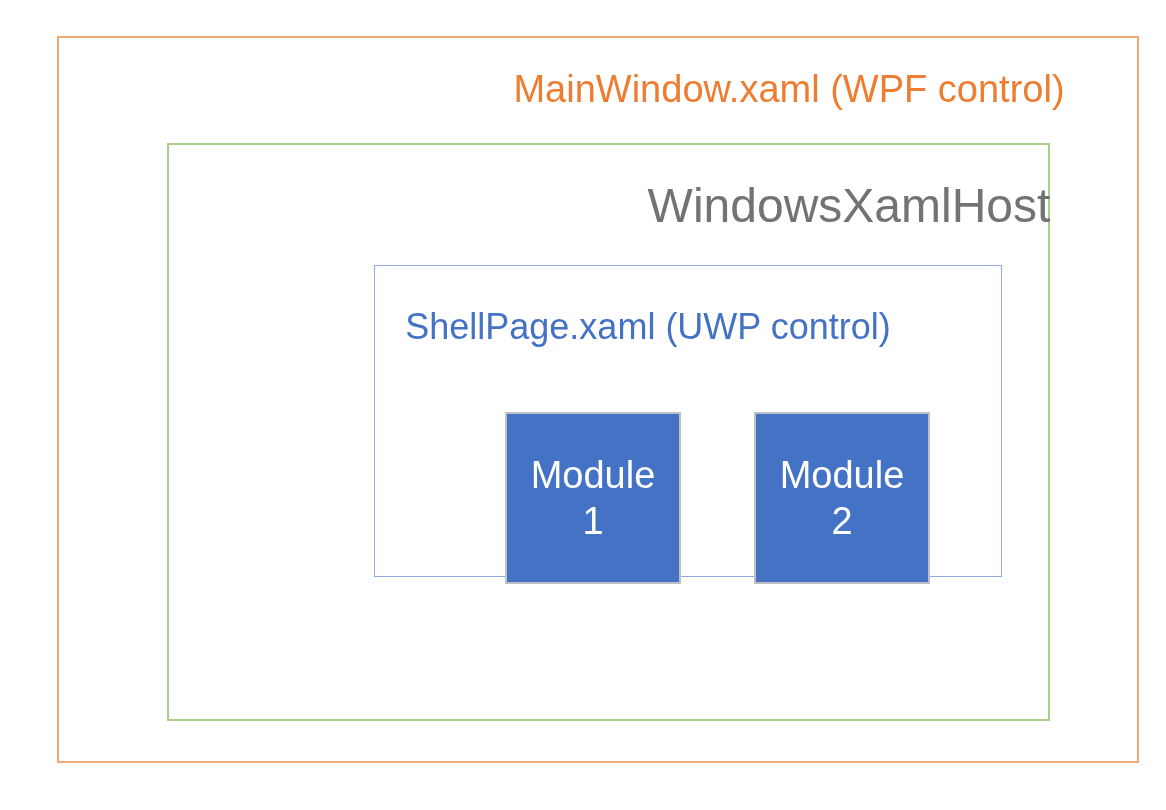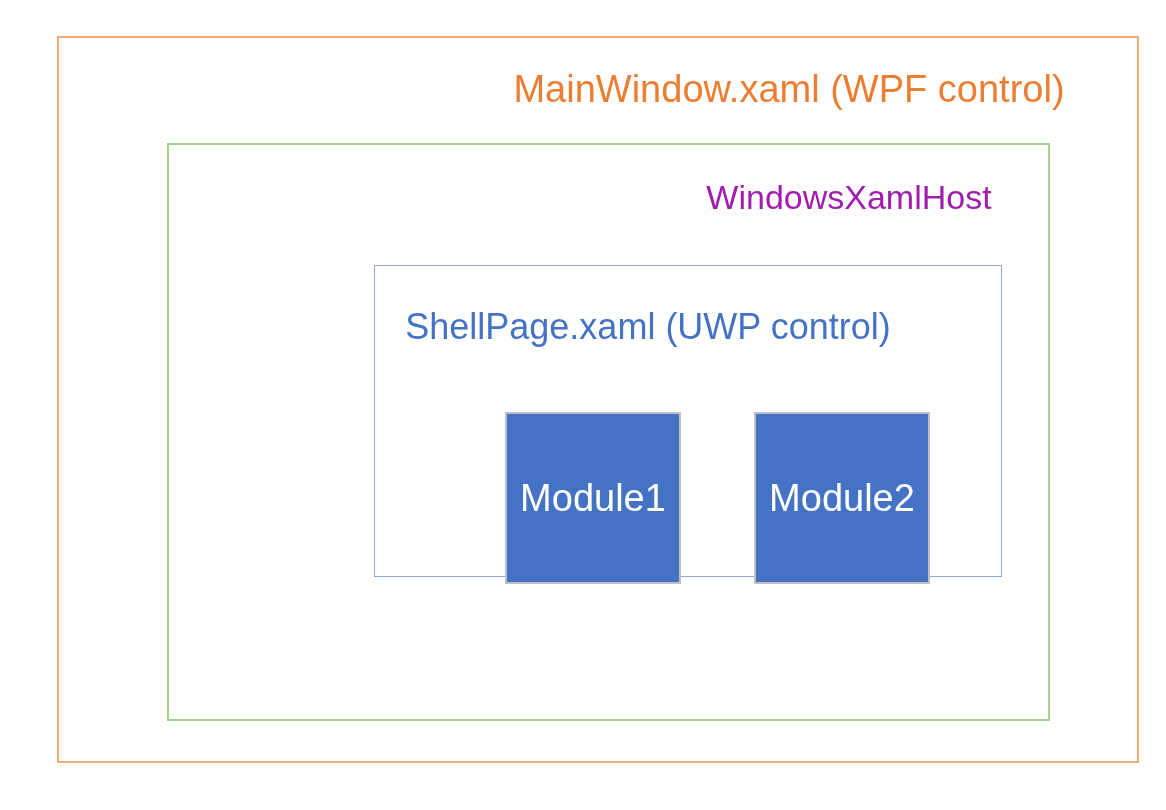--- a/index.html
+++ b/index.html
@@ -50,39 +50,39 @@
   }
   .label-mainwindow {
     left: 730px;
     top: 30px;
     font-size: 38px;
     color: #ED7D31;
   }
   .label-host {
     left: 680px;
     top: 33px;
-    font-size: 34px;
-    color: #a21caf;
+    font-size: 48px;
+    color: #737373;
   }
   .label-shell {
     left: 273px;
     top: 40px;
     font-size: 36px;
     color: #4472C4;
   }
   .module {
     position: absolute;
     top: 146px;
     width: 176px;
     height: 172px;
     background: #4472C4;
     border: 2px solid #BFBFC6;
     box-sizing: border-box;
     display: flex;
-    flex-direction: row;
+    flex-direction: column;
     align-items: center;
     justify-content: center;
     color: #FFFFFF;
     font-size: 38px;
     line-height: 1.22;
     text-align: center;
   }
   .module-1 { left: 130px; }
   .module-2 { left: 379px; }
 </style>

